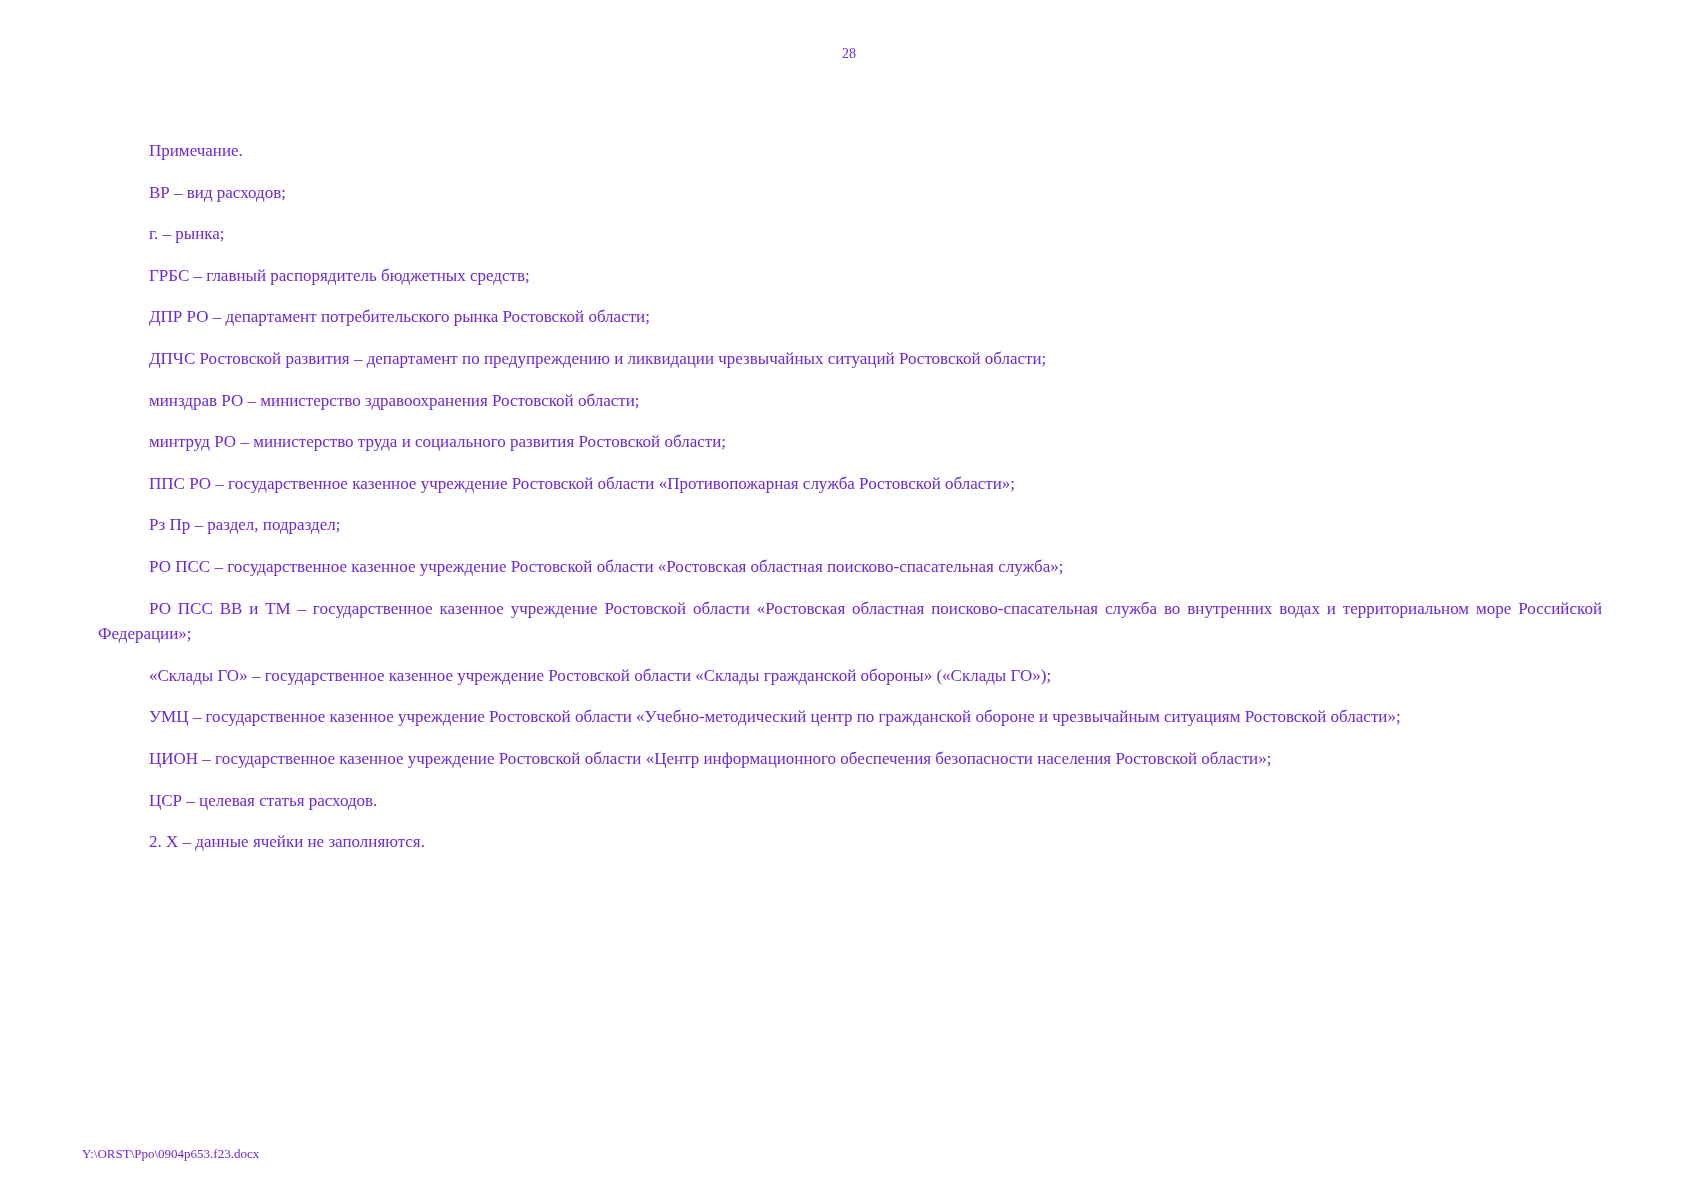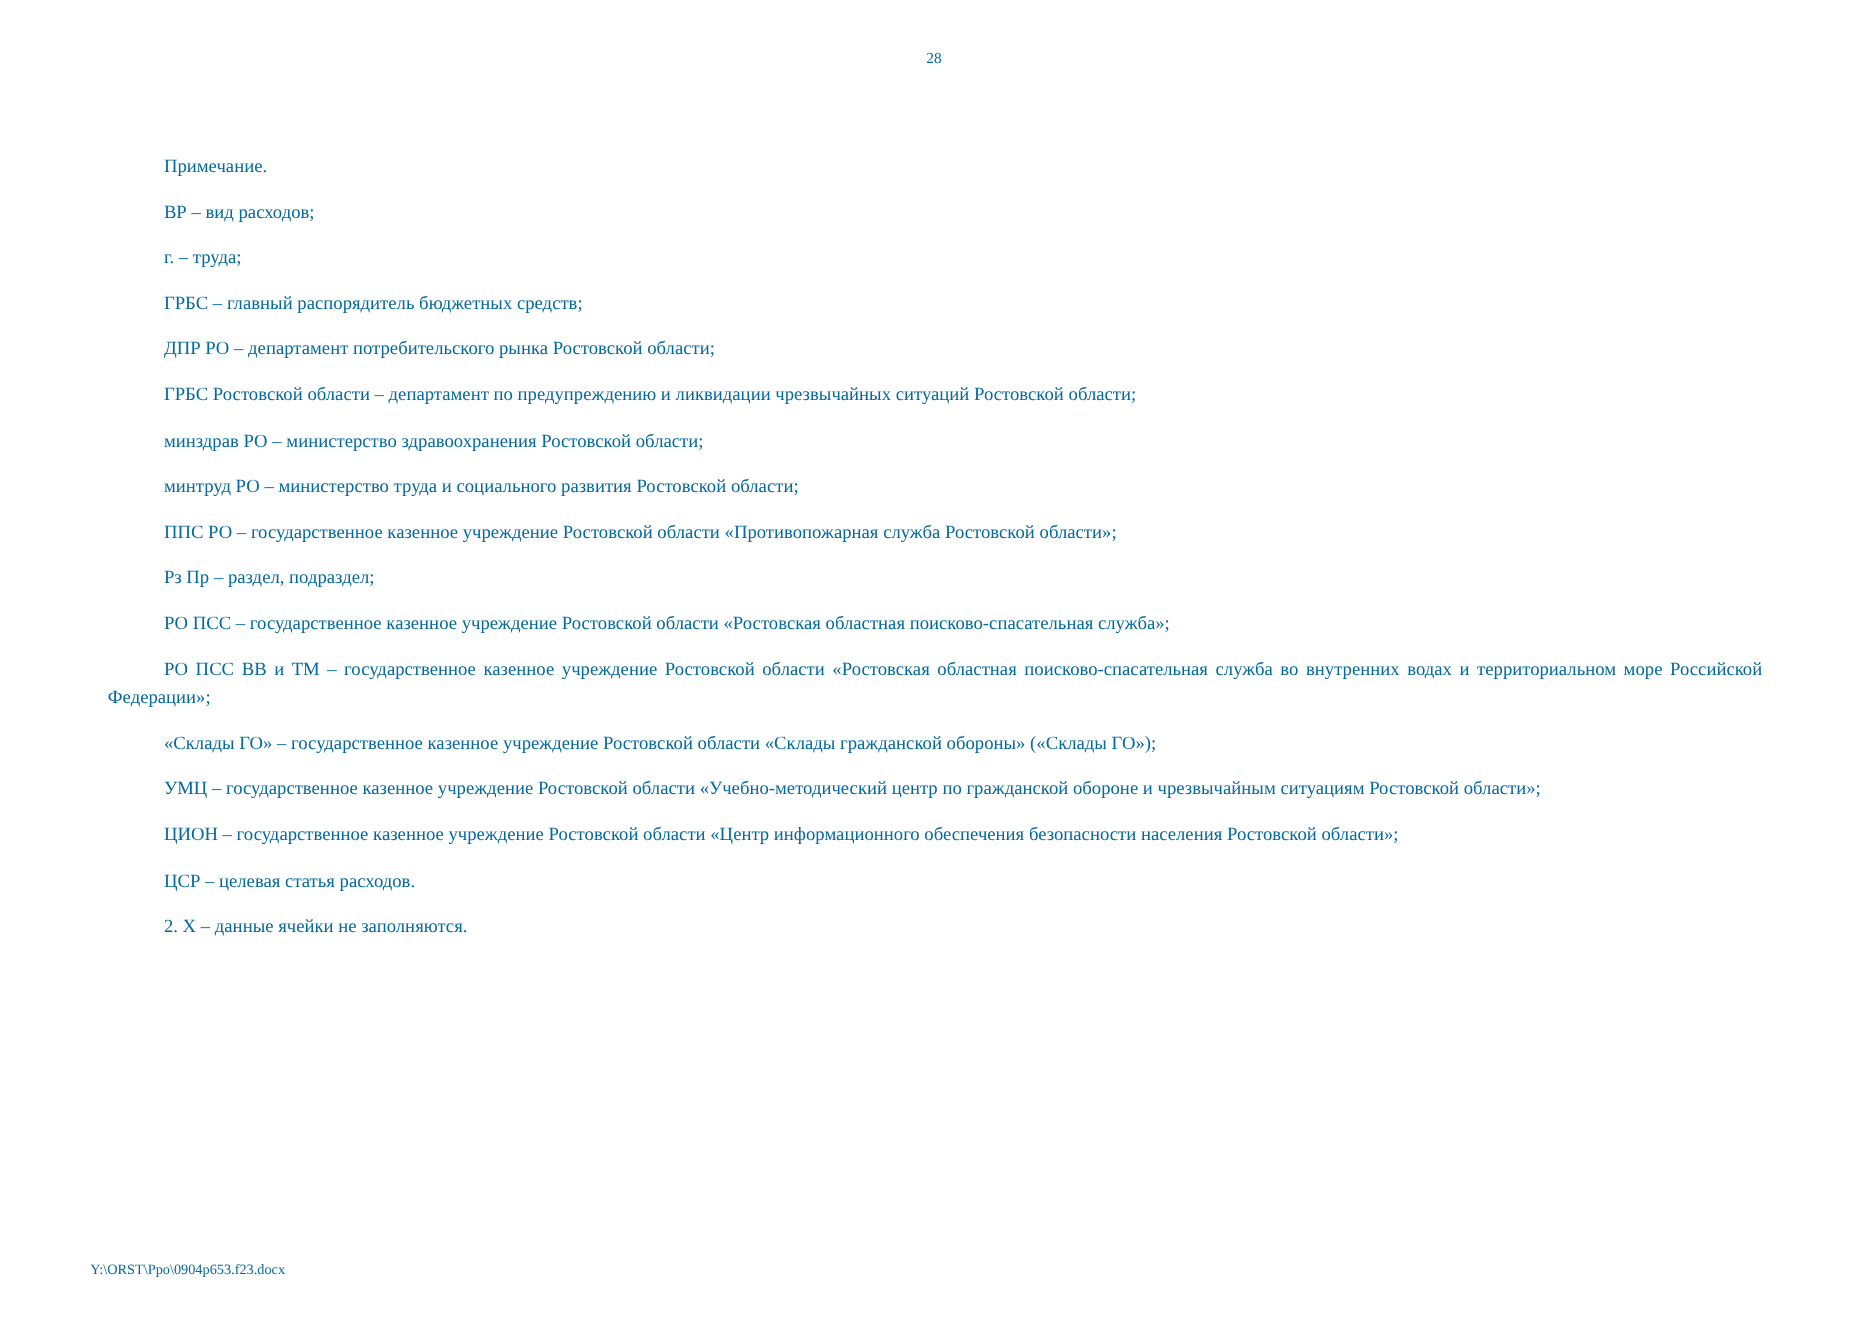--- a/index.html
+++ b/index.html
@@ -5,21 +5,21 @@
   html, body {
     margin: 0;
     padding: 0;
     background: #ffffff;
   }
   .page {
     position: relative;
     width: 1698px;
     height: 1200px;
     background: #ffffff;
-    color: #0369a1;
+    color: #6d28d9;
     font-family: "Liberation Serif", "DejaVu Serif", serif;
     overflow: hidden;
   }
   .page-number {
     position: absolute;
     top: 46px;
     left: 0;
     width: 100%;
     text-align: center;
     font-size: 14px;
@@ -55,24 +55,24 @@
 <body>
 
 <div class="page">
 
   <div class="page-number">28</div>
 
   <div class="text-block">
 
   <p>Примечание.</p>
       <p>ВР – вид расходов;</p>
-      <p>г. – труда;</p>
+      <p>г. – рынка;</p>
       <p>ГРБС – главный распорядитель бюджетных средств;</p>
       <p>ДПР РО – департамент потребительского рынка Ростовской области;</p>
-      <p>ГРБС Ростовской области – департамент по предупреждению и ликвидации чрезвычайных ситуаций Ростовской области;</p>
+      <p>ДПЧС Ростовской развития – департамент по предупреждению и ликвидации чрезвычайных ситуаций Ростовской области;</p>
       <p>минздрав РО – министерство здравоохранения Ростовской области;</p>
       <p>минтруд РО – министерство труда и социального развития Ростовской области;</p>
       <p>ППС РО – государственное казенное учреждение Ростовской области «Противопожарная служба Ростовской области»;</p>
       <p>Рз Пр – раздел, подраздел;</p>
       <p>РО ПСС – государственное казенное учреждение Ростовской области «Ростовская областная поисково-спасательная служба»;</p>
       <p class="justify">РО ПСС ВВ и ТМ – государственное казенное учреждение Ростовской области «Ростовская областная поисково-спасательная служба во внутренних водах и территориальном море Российской Федерации»;</p>
       <p>«Склады ГО» – государственное казенное учреждение Ростовской области «Склады гражданской обороны» («Склады ГО»);</p>
       <p>УМЦ – государственное казенное учреждение Ростовской области «Учебно-методический центр по гражданской обороне и чрезвычайным ситуациям Ростовской области»;</p>
       <p>ЦИОН – государственное казенное учреждение Ростовской области «Центр информационного обеспечения безопасности населения Ростовской области»;</p>
       <p>ЦСР – целевая статья расходов.</p>

